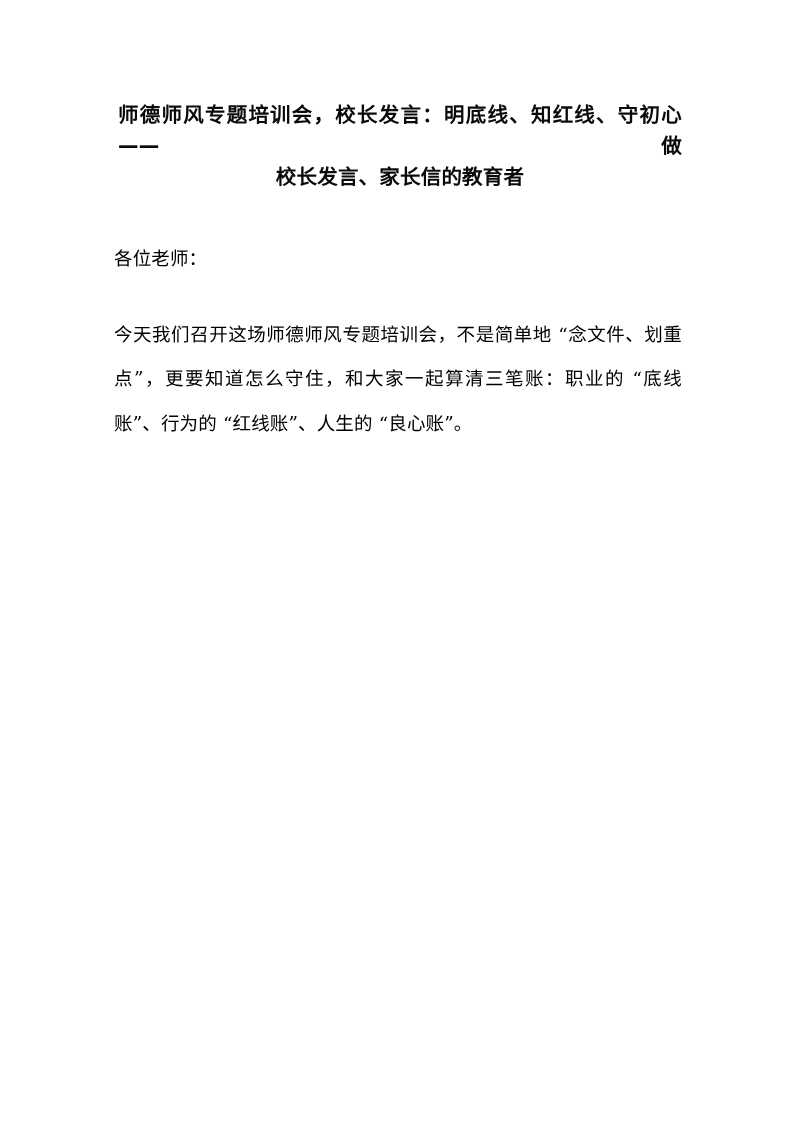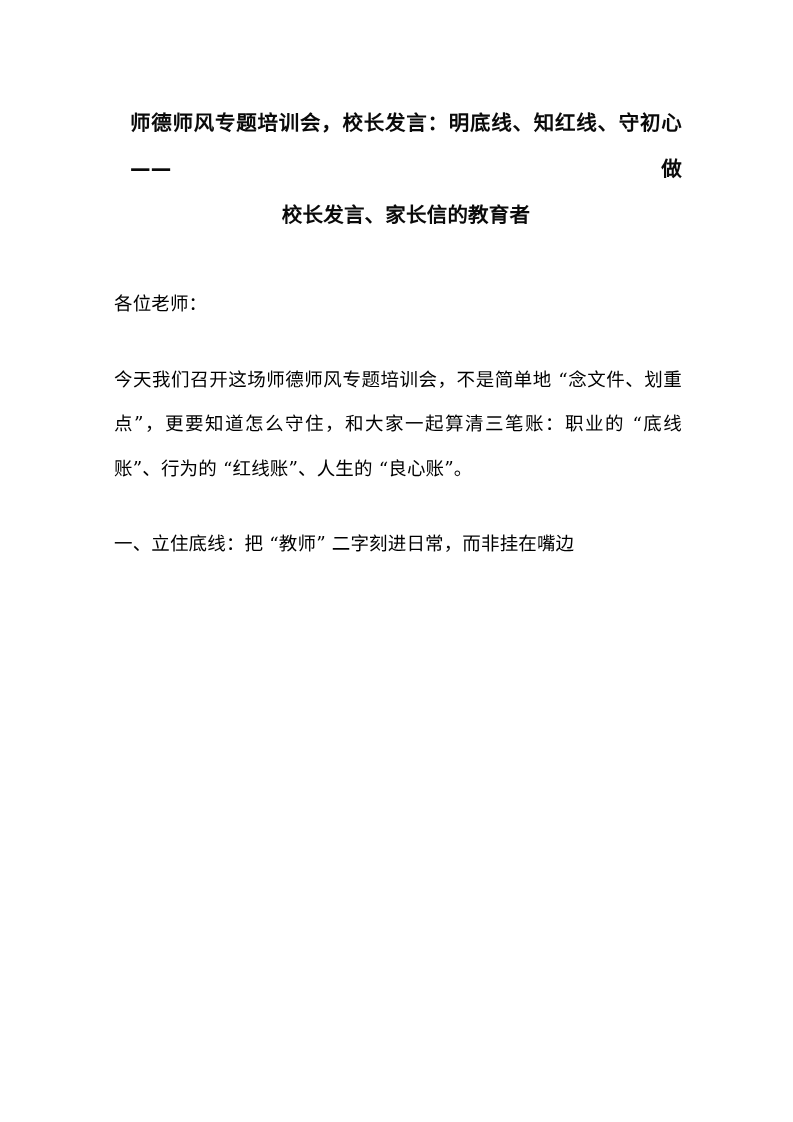--- a/index.html
+++ b/index.html
@@ -22,26 +22,26 @@
   .content {
     position: absolute;
     left: 114px;
     top: 100px;
     width: 568px;
   }
   .doc-title {
     font-family: "DejaVu Sans", "Liberation Sans", sans-serif;
     font-weight: 700;
     font-size: 20.5px;
-    line-height: 46px;
+    line-height: 31px;
     color: #0a0a0a;
     text-align: justify;
     text-align-last: center;
     letter-spacing: 0.2px;
-    margin: 0 0 0 16px;
+    margin: 0 0 0 4px;
     word-break: break-all;
   }
   .doc-title .ttl-line1 {
     display: block;
     text-align: justify;
     text-align-last: justify;
   }
   .doc-title .ttl-line2 {
     display: block;
     text-align: center;
@@ -83,19 +83,18 @@
 
     <div class="body-block">
 
       <p class="para salutation">各位老师：</p>
 
 
       <p class="para">今天我们召开这场师德师风专题培训会，不是简单地 “念文件、划重点”，更要知道怎么守住，和大家一起算清三笔账：职业的 “底线账”、行为的 “红线账”、人生的 “良心账”。</p>
 
 
 
-      <p class="para section-heading">一、立住底线：把 “教师” 二字刻进日常，而非挂在嘴边</p>
 
     </div>
 
   </div>
 
 </div>
 
 </body></html>

